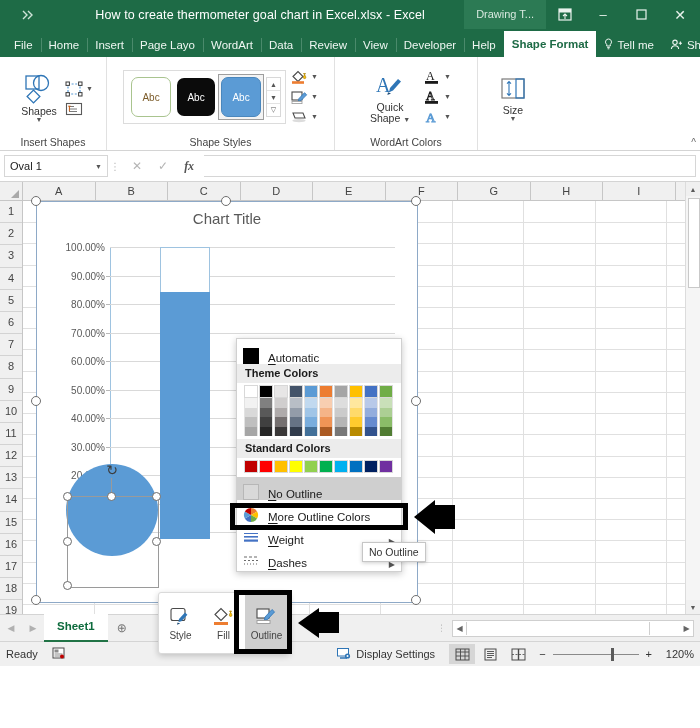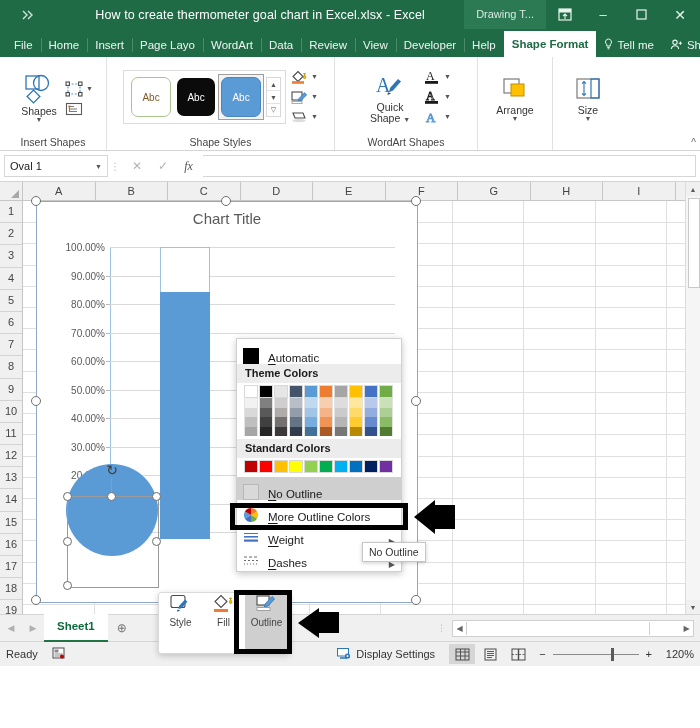--- a/index.html
+++ b/index.html
@@ -55,21 +55,21 @@
   .smallrow .caret{margin-left:3px;}
 
   .accordion{position:absolute;right:4px;bottom:2px;font-size:10px;color:#666;}
 
   
   .fbar{height:30px;background:#fff;display:flex;align-items:center;border-bottom:1px solid #d4d4d4;padding:0 4px;}
   .namebox{width:92px;height:20px;border:1px solid #d6d6d6;background:#fff;display:flex;align-items:center;padding:0 5px;font-size:11px;color:#222;}
   .namebox .nb-caret{margin-left:auto;font-size:7px;color:#555;}
   .fb-sep{width:14px;text-align:center;color:#b9b9b9;font-size:10px;letter-spacing:0;}
   .fb-icons{display:flex;align-items:center;gap:16px;padding:0 10px;color:#b5b5b5;font-size:12px;}
-  .fb-fx{font-style:italic;font-family:"Liberation Serif",serif;color:#555;font-size:12px;}
+  .fb-fx{font-style:italic;font-family:"Liberation Serif",serif;color:#555;font-size:12px;font-weight:bold;}
   .fb-input{flex:1;height:20px;border:1px solid #d6d6d6;border-left:none;background:#fff;}
 
   
   .gridwrap{position:relative;height:432px;background:#fff;overflow:hidden;}
   .colhdr{display:flex;height:18px;background:#f0f0f0;border-bottom:1px solid #c6c6c6;}
   .corner{width:22px;border-right:1px solid #c6c6c6;position:relative;background:#f0f0f0;}
   .corner::after{content:"";position:absolute;right:3px;bottom:2px;border-left:8px solid transparent;border-bottom:8px solid #a9a9a9;}
   .colcell{width:71.5px;border-right:1px solid #c6c6c6;text-align:center;line-height:18px;font-size:11px;color:#444;background:#f0f0f0;}
   .gridbody{display:flex;height:414px;}
   .rowhdr{width:22px;background:#f0f0f0;border-right:1px solid #c6c6c6;}
@@ -114,21 +114,21 @@
   .std-row i{display:block;width:14px;height:13px;margin-right:1px;border:1px solid #d8d8d8;box-sizing:border-box;}
   .od-noout{position:relative;background:#cfcfcf;}
   .hl-box{position:absolute;border:5px solid #000;box-sizing:border-box;pointer-events:none;}
   .ul{text-decoration:underline;text-underline-offset:2px;}
   .submenu-arrow{margin-left:auto;font-size:8px;color:#555;}
 
   .tooltip{position:absolute;background:#fff;border:1px solid #c6c6c6;box-shadow:0 1px 4px rgba(0,0,0,.2);font-size:10.5px;color:#333;padding:3px 6px;white-space:nowrap;}
 
   
   .minibar{position:absolute;left:158px;top:592px;width:130px;height:60px;background:#fff;border:1px solid #dadada;box-shadow:0 2px 6px rgba(0,0,0,.2);border-radius:3px;display:flex;align-items:center;}
-  .mb-btn{width:43px;display:flex;flex-direction:column;align-items:center;height:100%;}
+  .mb-btn{width:43px;display:flex;flex-direction:column;align-items:center;justify-content:center;height:100%;}
   .mb-btn .lbl{font-size:10px;color:#444;margin-top:2px;}
   .mb-sel{background:#cfcfcf;}
 
   
   .bigarrow{position:absolute;}
 
   
   .sheetbar{height:26px;background:#f0f0f0;display:flex;align-items:center;border-top:1px solid #d4d4d4;}
   .navarr{width:22px;text-align:center;color:#b0b0b0;font-size:9px;}
   .sheettab{height:26px;line-height:25px;padding:0 13px;font-size:11.5px;color:#0e6b3d;font-weight:700;background:#fff;border-bottom:2px solid #217346;}
@@ -328,38 +328,25 @@
           </div>
           <div class="smallrow">
             <svg width="18" height="16" viewBox="0 0 18 16">
               <text x="3" y="13" font-family="Liberation Serif, serif" font-size="13" fill="none" stroke="#5b9bd5" stroke-width="1">A</text>
             </svg>
             <span class="caret">▼</span>
           </div>
         </div>
       </div>
       <div class="rgroup-label">
-        <span>WordArt Shapes</span>
-      </div>
-    </div>
-
-
-    <div class="rgroup" style="width:62px;">
-      <div class="rgroup-body">
-        <div class="bigbtn">
-          <svg width="34" height="28" viewBox="0 0 34 28">
-            <rect x="6" y="4" width="15" height="14" fill="none" stroke="#7a7a7a" stroke-width="1.2"></rect>
-            <rect x="13" y="9" width="13" height="12" fill="#ffc000" stroke="#bf8f00" stroke-width="1"></rect>
-          </svg>
-          <div class="lbl">Arrange</div>
-          <div class="caret">▼</div>
-        </div>
-      </div>
-      <div class="rgroup-label">&nbsp;</div>
-    </div>
+        <span>WordArt Colors</span>
+      </div>
+    </div>
+
+
 
     <div class="rgroup" style="width:58px;">
       <div class="rgroup-body">
         <div class="bigbtn">
           <svg width="32" height="28" viewBox="0 0 32 28">
             <rect x="5" y="4" width="22" height="19" fill="none" stroke="#7a7a7a" stroke-width="1.2"></rect>
             <rect x="19" y="4" width="8" height="19" fill="none" stroke="#2e75b6" stroke-width="1.2"></rect>
             <path d="M12 7v13M10 8.6l2-2 2 2M10 18.4l2 2 2-2" stroke="#2e75b6" stroke-width="1.1" fill="none"></path>
           </svg>
           <div class="lbl">Size</div>

